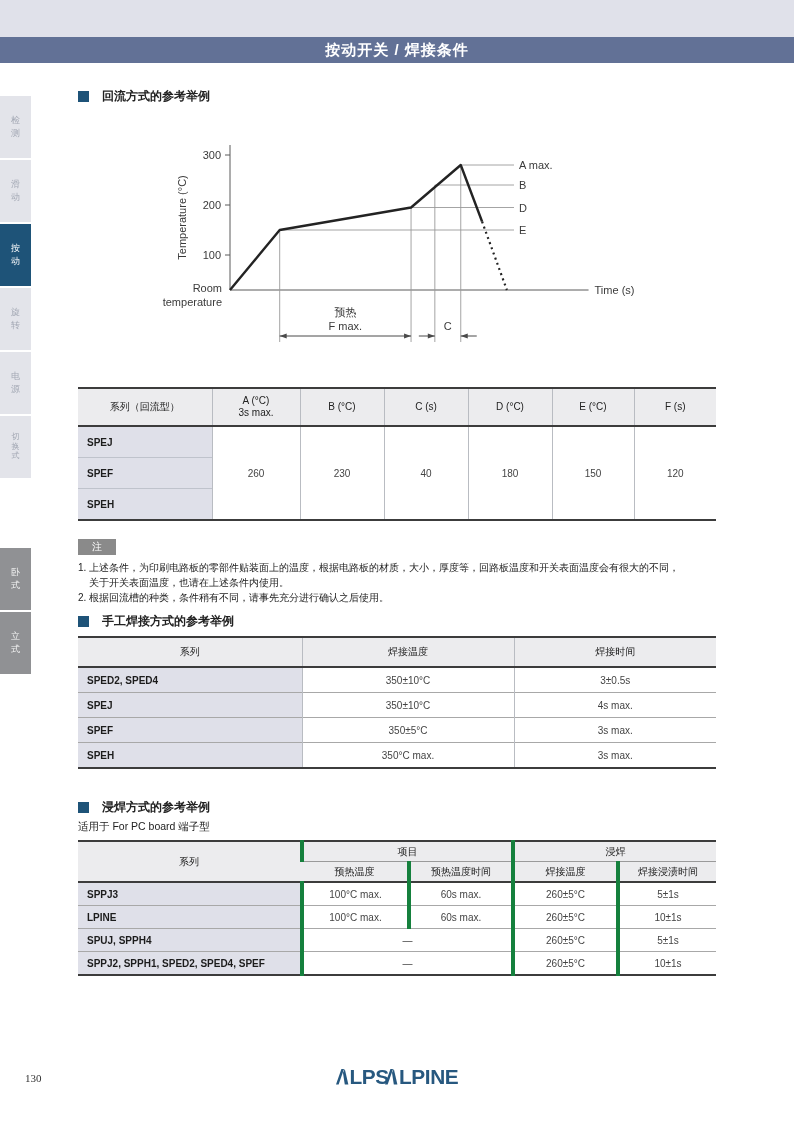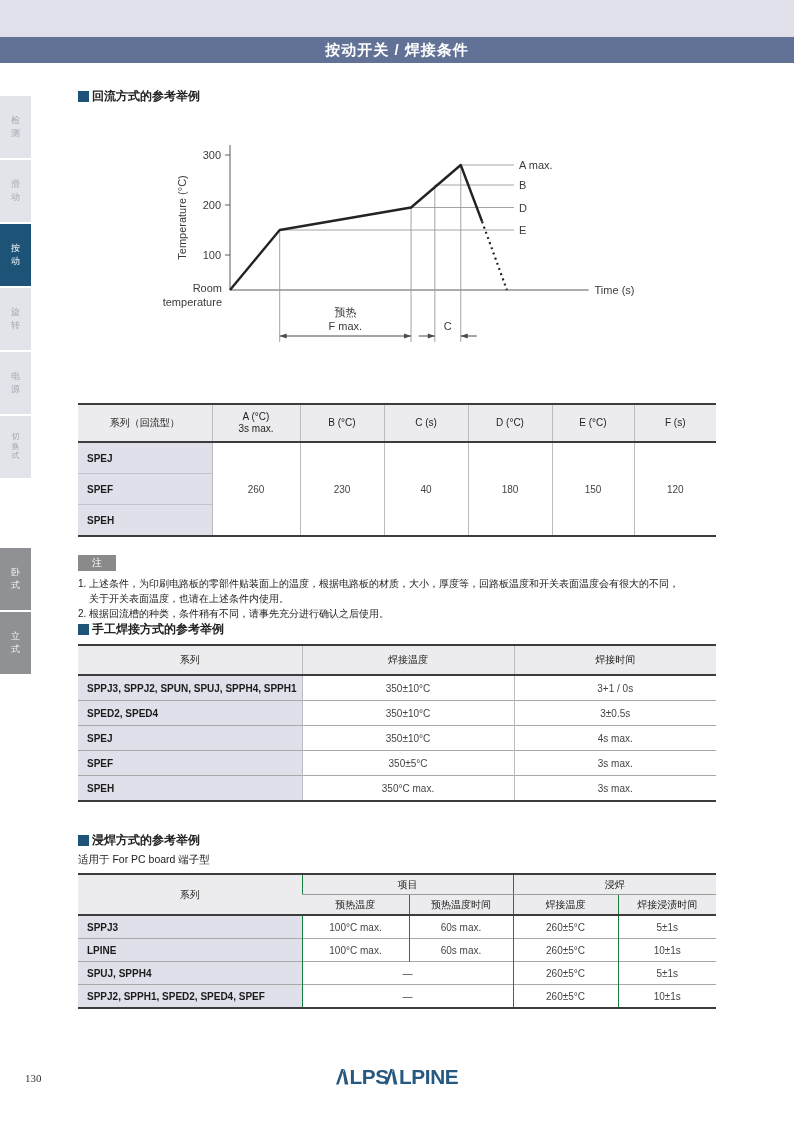--- a/index.html
+++ b/index.html
@@ -14,61 +14,61 @@
   .sidebar{position:absolute;left:0;top:96px;width:31px;}
   .tab{width:31px;height:62px;margin-bottom:2px;background:var(--tab_bg);color:var(--tab_text);
     display:flex;flex-direction:column;align-items:center;justify-content:center;gap:3px;font-size:9px;}
   .tab span{display:block;line-height:1.05;}
   .tab.small{font-size:8px;gap:1px;}
   .tab.active{background:var(--tab_active);color:#fff;}
   .tab.gray{background:var(--bottomtab);color:#f4f4f4;}
   .sidebar-bottom{margin-top:70px;}
   
   .content{position:absolute;left:78px;top:88px;width:638px;}
-  .sec-heading{font-size:12px;font-weight:bold;color:#222;display:flex;align-items:center;gap:3px;}
+  .sec-heading{font-size:12px;font-weight:bold;color:#222;display:flex;align-items:center;gap:13px;}
   .sec-square{width:11px;height:11px;background:var(--tab_active);flex:0 0 auto;}
   .list{margin-top:6px;font-size:10.5px;line-height:15px;color:#222;}
   .chart-wrap{margin-top:10px;margin-left:62px;}
   svg text{font-size:11px;fill:#3a3a3a;}
   svg .ax{stroke:#5a5a5a;stroke-width:1;}
   svg .ref{stroke:#9a9a9a;stroke-width:0.9;}
   svg .curve{stroke:#232323;stroke-width:2.4;fill:none;stroke-linejoin:round;}
   svg .curve.dash{stroke-width:2.2;stroke-dasharray:2 3.5;}
   svg .dim{stroke:#4a4a4a;stroke-width:1;}
   svg .arr{fill:#4a4a4a;}
   
   table{border-collapse:collapse;width:638px;table-layout:fixed;font-size:10px;color:#222;}
   th{font-weight:normal;}
-  .t1{margin-top:44px;border-top:2px solid #3c3c3c;border-bottom:2px solid #3c3c3c;}
+  .t1{margin-top:28px;border-top:2px solid #3c3c3c;border-bottom:2px solid #3c3c3c;}
   .t1 thead th{background:var(--header_bg);border-bottom:2px solid #3c3c3c;height:34px;text-align:center;line-height:1.25;}
   .t1 th+th,.t1 td+td{border-left:1px solid #b9bcc2;}
   .t1 td{text-align:center;color:#444;}
   .t1 td.series{background:var(--series_bg);text-align:left;padding-left:9px;font-weight:bold;color:#1c1c1c;height:28px;}
   .t1 tbody tr+tr td.series{border-top:1px solid #bfc3cc;}
   .t2{margin-top:6px;border-top:2px solid #3c3c3c;border-bottom:2px solid #3c3c3c;}
   .t2 thead th{background:var(--header_bg);border-bottom:2px solid #3c3c3c;height:26px;text-align:center;}
   .t2 th+th,.t2 td+td{border-left:1px solid #b9bcc2;}
   .t2 td{height:22px;text-align:center;color:#444;}
   .t2 td.series{background:var(--series_bg);text-align:left;padding-left:9px;font-weight:bold;color:#1c1c1c;}
   .t2 tbody tr+tr td{border-top:1px solid #a8a8a8;}
   .t3{margin-top:6px;border-top:2px solid #3c3c3c;border-bottom:2px solid #3c3c3c;}
   .t3 thead th{background:var(--header_bg);text-align:center;height:17px;}
   .t3 thead tr.grp th.g{border-bottom:1px solid #9a9a9a;}
   .t3 thead tr.sub th{border-bottom:2px solid #3c3c3c;}
   .t3 thead th.seriesh{border-bottom:2px solid #3c3c3c;}
-  .t3 th+th,.t3 td+td{border-left:1px solid #15803d;}
+  .t3 th+th,.t3 td+td{border-left:4px solid #15803d;}
   .t3 td{height:20px;text-align:center;color:#444;}
   .t3 td.series{background:var(--series_bg);text-align:left;padding-left:9px;font-weight:bold;color:#1c1c1c;}
   .t3 tbody tr+tr td{border-top:1px solid #a8a8a8;}
   
   .note{margin-top:18px;font-size:10px;}
   .note-badge{display:inline-block;background:var(--badge);color:#fff;padding:1px 14px;margin-bottom:5px;font-size:10px;}
   .note-line{line-height:15px;color:#222;}
   .note-line.indent{padding-left:11px;}
-  .s2{margin-top:0;}
+  .s2{margin-top:8px;}
   .s3{margin-top:30px;}
   .subtitle{margin-top:4px;font-size:10.5px;color:#222;}
   
   .page-num{position:absolute;left:25px;top:1072px;font-size:11px;color:#333;font-family:Liberation Serif, serif;}
   .logo{position:absolute;top:1069px;left:0;width:794px;display:flex;justify-content:center;}
   .logo svg{display:block;}
   .logo text{font-weight:bold;font-size:27px;letter-spacing:-0.5px;fill:var(--logo);font-family:"Liberation Sans",sans-serif;}
   .logo polygon{fill:var(--logo);}
 </style>
 </head>
@@ -239,25 +239,20 @@
       </colgroup>
     <thead>
         <tr>
           <th>系列</th>
           <th>焊接温度</th>
           <th>焊接时间</th>
         </tr>
       </thead>
     <tbody>
         <tr>
-          <td class="series">SPPJ3, SPPJ2, SPUN, SPUJ, SPPH4, SPPH1</td>
-          <td>350±10°C</td>
-          <td>3+1 / 0s</td>
-        </tr>
-        <tr>
           <td class="series">SPED2, SPED4</td>
           <td>350±10°C</td>
           <td>3±0.5s</td>
         </tr>
         <tr>
           <td class="series">SPEJ</td>
           <td>350±10°C</td>
           <td>4s max.</td>
         </tr>
         <tr>

